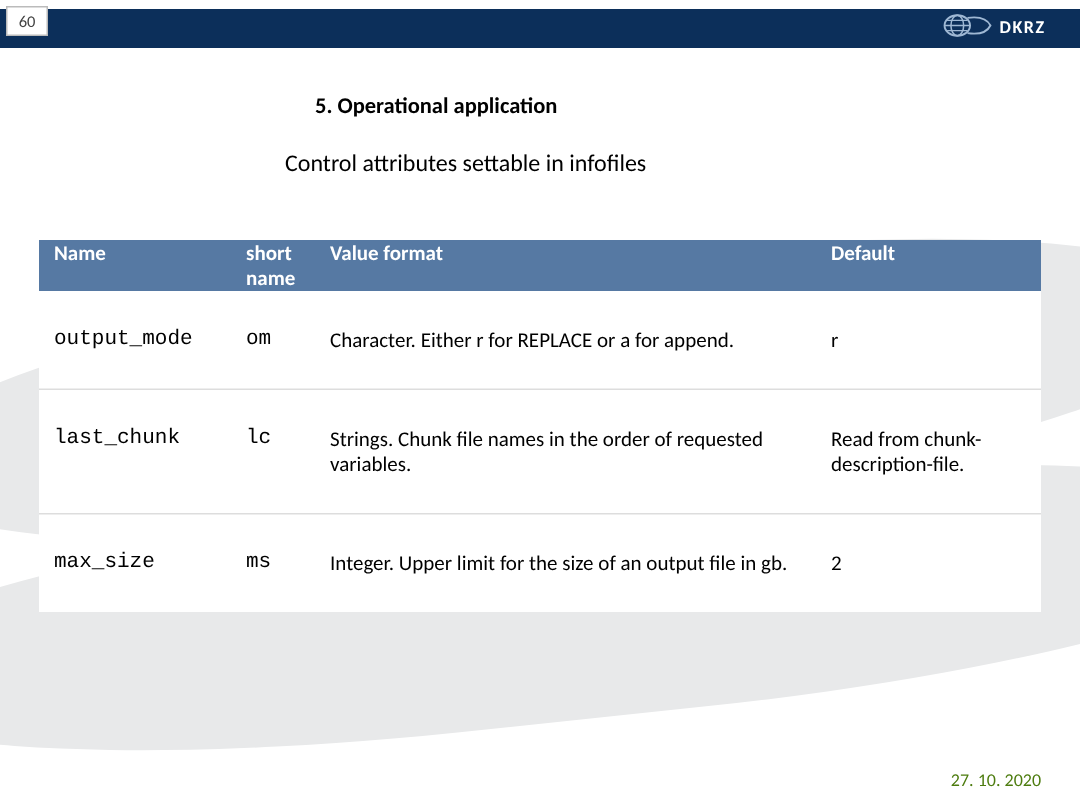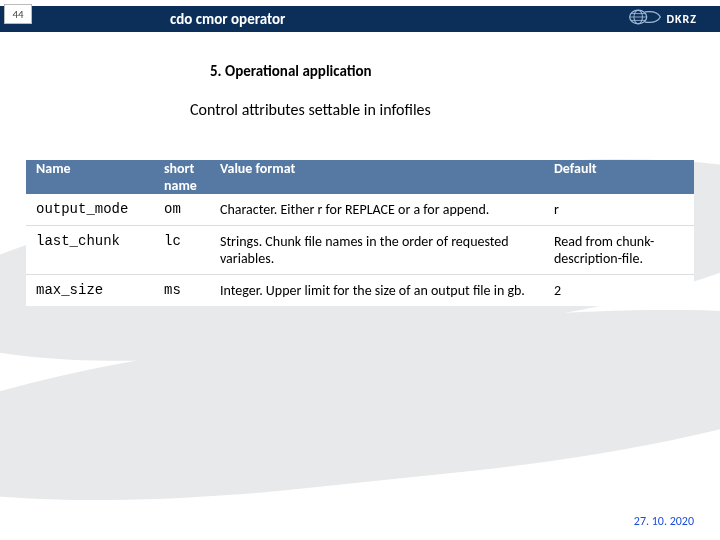--- a/index.html
+++ b/index.html
@@ -21,38 +21,37 @@
   .badge .inner { position: absolute; top: 10px; left: 8px; right: 8px; bottom: 10px; background: #0c2f5a; border: 3px solid #fff; border-radius: 50%; display: flex; align-items: center; justify-content: center; text-align: center; color: #fff; font-size: 15px; line-height: 1.1; padding: 6px; }
 
   .section-title { position: absolute; top: 62px; left: 210px; font-size: 15px; font-weight: 700; z-index: 3; }
   .subtitle { position: absolute; top: 100px; left: 190px; font-size: 16px; z-index: 3; }
 
   .tbl { position: absolute; top: 160px; left: 26px; width: 668px; z-index: 3; border-collapse: collapse; background: #fff; }
   .tbl th { background: #5679a3; color: #fff; font-weight: 700; font-size: 14px; text-align: left; padding: 0 10px; vertical-align: top; }
   .tbl th.short { width: 56px; }
   .tbl th.name { width: 128px; }
   .tbl th.def { width: 150px; }
-  .tbl td { background: #fff; font-size: 14px; padding: 7px 10px; vertical-align: top; border-bottom: 1px solid #ddd; }
+  .tbl td { background: #fff; font-size: 14px; padding: 24px 10px; vertical-align: top; border-bottom: 1px solid #ddd; }
   .tbl td.mono { font-family: "Courier New", monospace; font-size: 14px; }
   .tbl tr:last-child td { border-bottom: none; }
 
-  .date { position: absolute; bottom: 12px; right: 26px; font-size: 12px; color: #1d4ed8; z-index: 3; }
+  .date { position: absolute; bottom: 12px; right: 26px; font-size: 12px; color: #4d7c0f; z-index: 3; }
 </style>
 </head>
 <body>
 
 <div class="slide">
 
   <div class="bg-swoosh1"></div>
   <div class="bg-swoosh2"></div>
 
-  <div class="slide-no">44</div>
+  <div class="slide-no">60</div>
 
   <div class="topbar">
-    <span class="topbar-title">cdo cmor operator</span>
     <div class="logo">
       <span>
         <svg viewBox="0 0 40 20" width="34" height="18">
           <ellipse cx="12" cy="10" rx="10" ry="8" fill="none" stroke="#9fb8d4" stroke-width="1.5"></ellipse>
           <ellipse cx="12" cy="10" rx="5" ry="8" fill="none" stroke="#9fb8d4" stroke-width="1.2"></ellipse>
           <path d="M2 10 H22 M4 6 H20 M4 14 H20" stroke="#9fb8d4" stroke-width="1"></path>
           <path d="M20 4 Q34 2 38 10 Q34 18 20 16" fill="none" stroke="#9fb8d4" stroke-width="1.5"></path>
         </svg>
       </span>
       <span class="logo-text">DKRZ</span>

